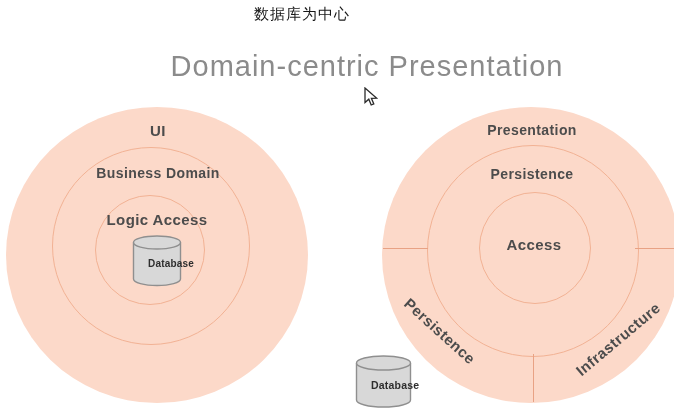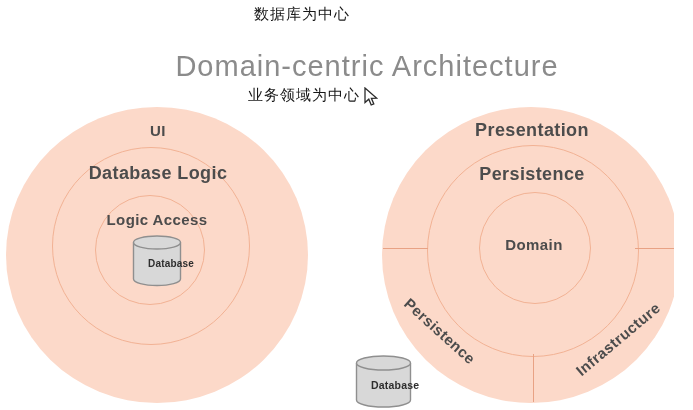--- a/index.html
+++ b/index.html
@@ -15,21 +15,21 @@
   .title-line{font-size:29px;font-weight:400;color:var(--title-text);letter-spacing:1px;line-height:1;}
 
   .circle{position:absolute;border-radius:50%;}
   .circle.outer{background:var(--circle-fill);}
   .circle.ring{background:transparent;border:1px solid var(--ring-stroke);}
 
   .ring-label{
     position:absolute;font-weight:700;color:var(--ring-label-text);
     letter-spacing:.4px;white-space:nowrap;
   }
-  .fs14{font-size:18px;} .fs15{font-size:15px;}
+  .fs14{font-size:14px;} .fs15{font-size:15px;}
 
   .rot-label{
     position:absolute;font-weight:700;color:var(--ring-label-text);
     font-size:15px;letter-spacing:.5px;white-space:nowrap;
   }
 
   .divider{position:absolute;background:var(--divider-line);}
 
   .cylinder{position:absolute;}
   .cylinder svg{display:block;}
@@ -43,37 +43,36 @@
   .cyl-label.mid{font-size:10.5px;}
 </style>
 </head>
 <body>
 
 <div class="canvas">
 
   <div class="abs center-x zh" style="left:302px;top:5px;">数据库为中心</div>
 
 
-  <div class="abs center-x title-line" style="left:367px;top:52px;">Domain-centric Architecture</div>
+  <div class="abs center-x title-line" style="left:367px;top:52px;">Domain-centric Presentation</div>
 
-  <div class="abs center-x zh" style="left:304px;top:86px;">业务领域为中心</div>
 
   <div class="abs" style="left:362px;top:87px;">
     <svg width="16" height="20" viewBox="0 0 16 20">
       <path d="M3 1 L3 15.5 L6.8 12.2 L9.2 18 L11.8 16.9 L9.4 11.3 L14.5 11.1 Z" fill="#ffffff" stroke="#2b2b2b" stroke-width="1.3"></path>
     </svg>
   </div>
 
   <div>
     <div class="circle outer" style="left:6px;top:107px;width:302px;height:296px;"></div>
     <div class="circle ring" style="left:52px;top:147px;width:196px;height:196px;"></div>
     <div class="circle ring" style="left:95px;top:195px;width:108px;height:108px;"></div>
 
     <div class="ring-label fs15 center-xy" style="left:158px;top:130px;">UI</div>
-    <div class="ring-label fs14 center-xy" style="left:158px;top:173px;">Database Logic</div>
+    <div class="ring-label fs14 center-xy" style="left:158px;top:173px;">Business Domain</div>
     <div class="ring-label fs15 center-xy" style="left:157px;top:219px;">Logic Access</div>
 
     <div class="cylinder" style="left:132px;top:234px;width:50px;height:54px;">
       <svg width="50" height="54" viewBox="0 0 50 54">
         <path class="cyl-body" d="M1.5 8.5 L1.5 45 A23.5 6.5 0 0 0 48.5 45 L48.5 8.5"></path>
         <ellipse class="cyl-top" cx="25" cy="8.5" rx="23.5" ry="6.5"></ellipse>
       </svg>
       <div class="cyl-label small">Database</div>
     </div>
   </div>
@@ -82,21 +81,21 @@
     <div class="circle outer" style="left:382px;top:107px;width:298px;height:296px;"></div>
     <div class="circle ring" style="left:427px;top:145px;width:210px;height:210px;"></div>
     <div class="circle ring" style="left:479px;top:192px;width:110px;height:110px;"></div>
 
     <div class="divider" style="left:383px;top:248px;width:45px;height:1px;"></div>
     <div class="divider" style="left:635px;top:248px;width:45px;height:1px;"></div>
     <div class="divider" style="left:533px;top:354px;width:1px;height:48px;"></div>
 
     <div class="ring-label fs14 center-xy" style="left:532px;top:130px;">Presentation</div>
     <div class="ring-label fs14 center-xy" style="left:532px;top:174px;">Persistence</div>
-    <div class="ring-label fs15 center-xy" style="left:534px;top:244px;">Domain</div>
+    <div class="ring-label fs15 center-xy" style="left:534px;top:244px;">Access</div>
 
     <div class="rot-label" style="left:440px;top:331px;transform:translate(-50%,-50%) rotate(42deg);">Persistence</div>
     <div class="rot-label" style="left:618px;top:339px;transform:translate(-50%,-50%) rotate(-40deg);">Infrastructure</div>
 
     <div class="cylinder" style="left:355px;top:354px;width:57px;height:55px;">
       <svg width="57" height="55" viewBox="0 0 57 55">
         <path class="cyl-body" d="M1.5 9 L1.5 46 A27 7 0 0 0 55.5 46 L55.5 9"></path>
         <ellipse class="cyl-top" cx="28.5" cy="9" rx="27" ry="7"></ellipse>
       </svg>
       <div class="cyl-label mid">Database</div>

